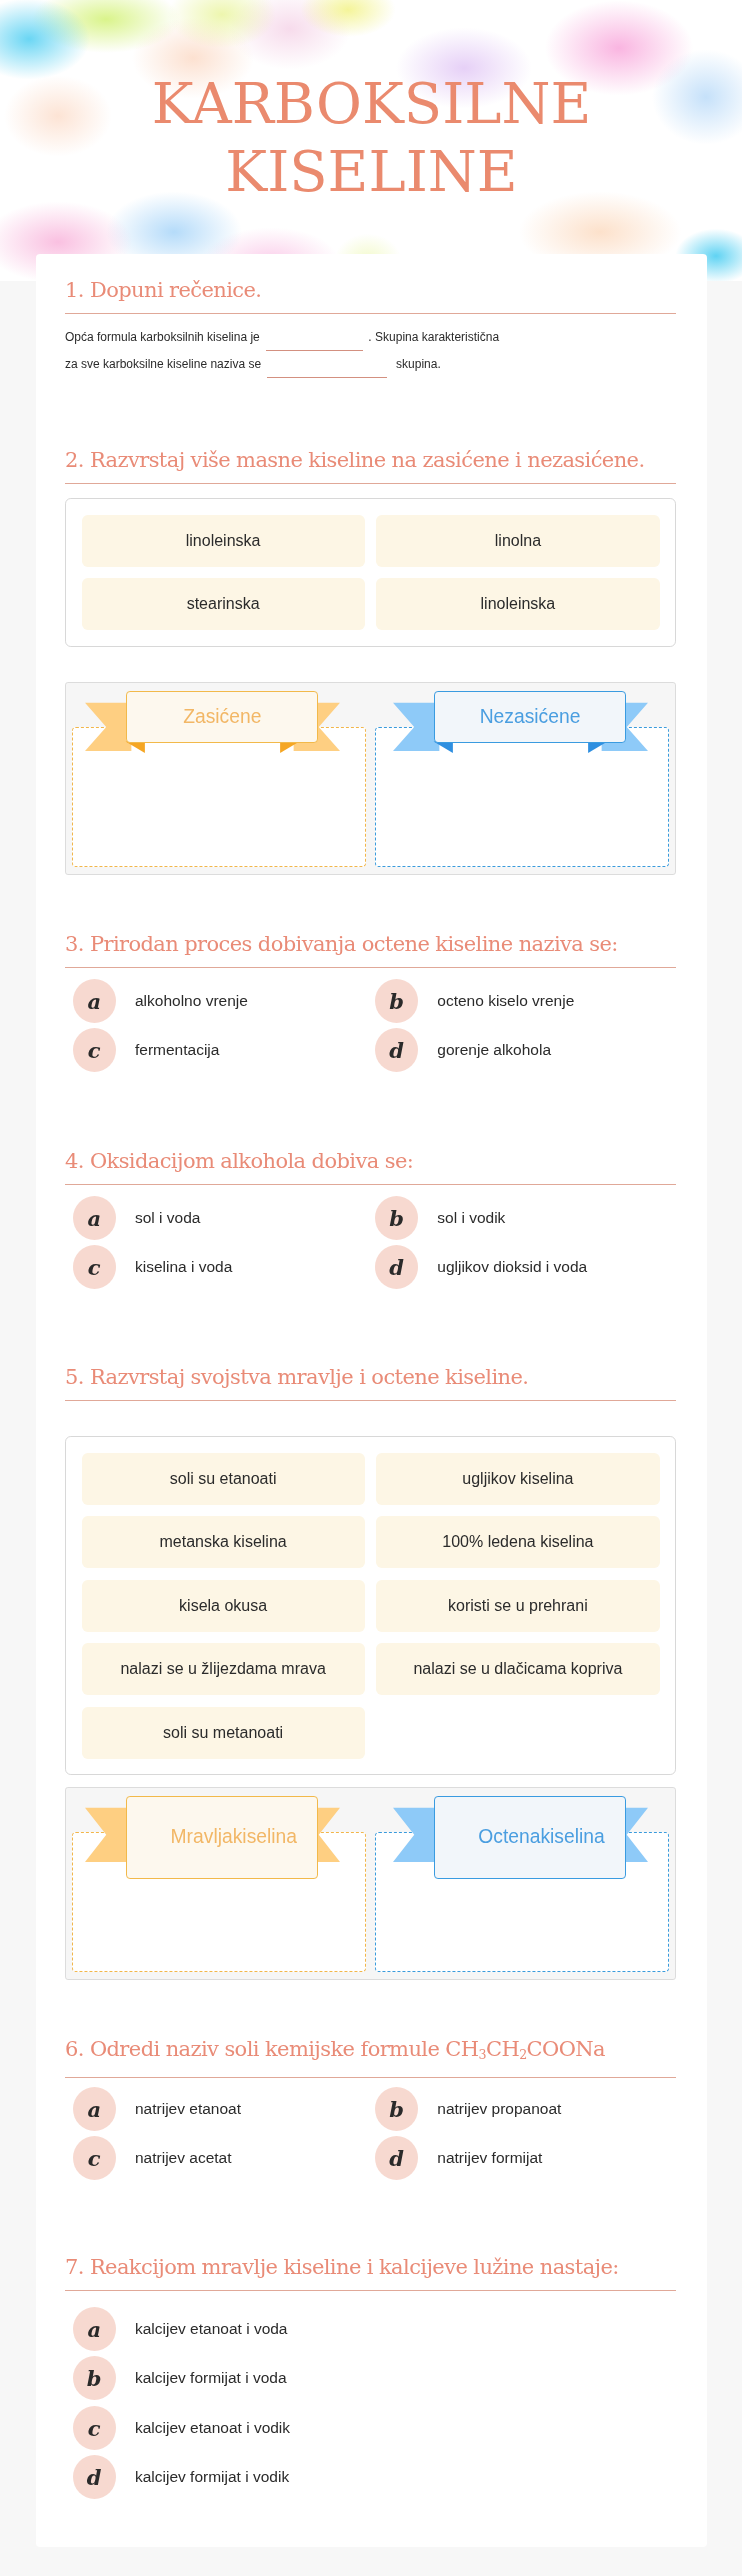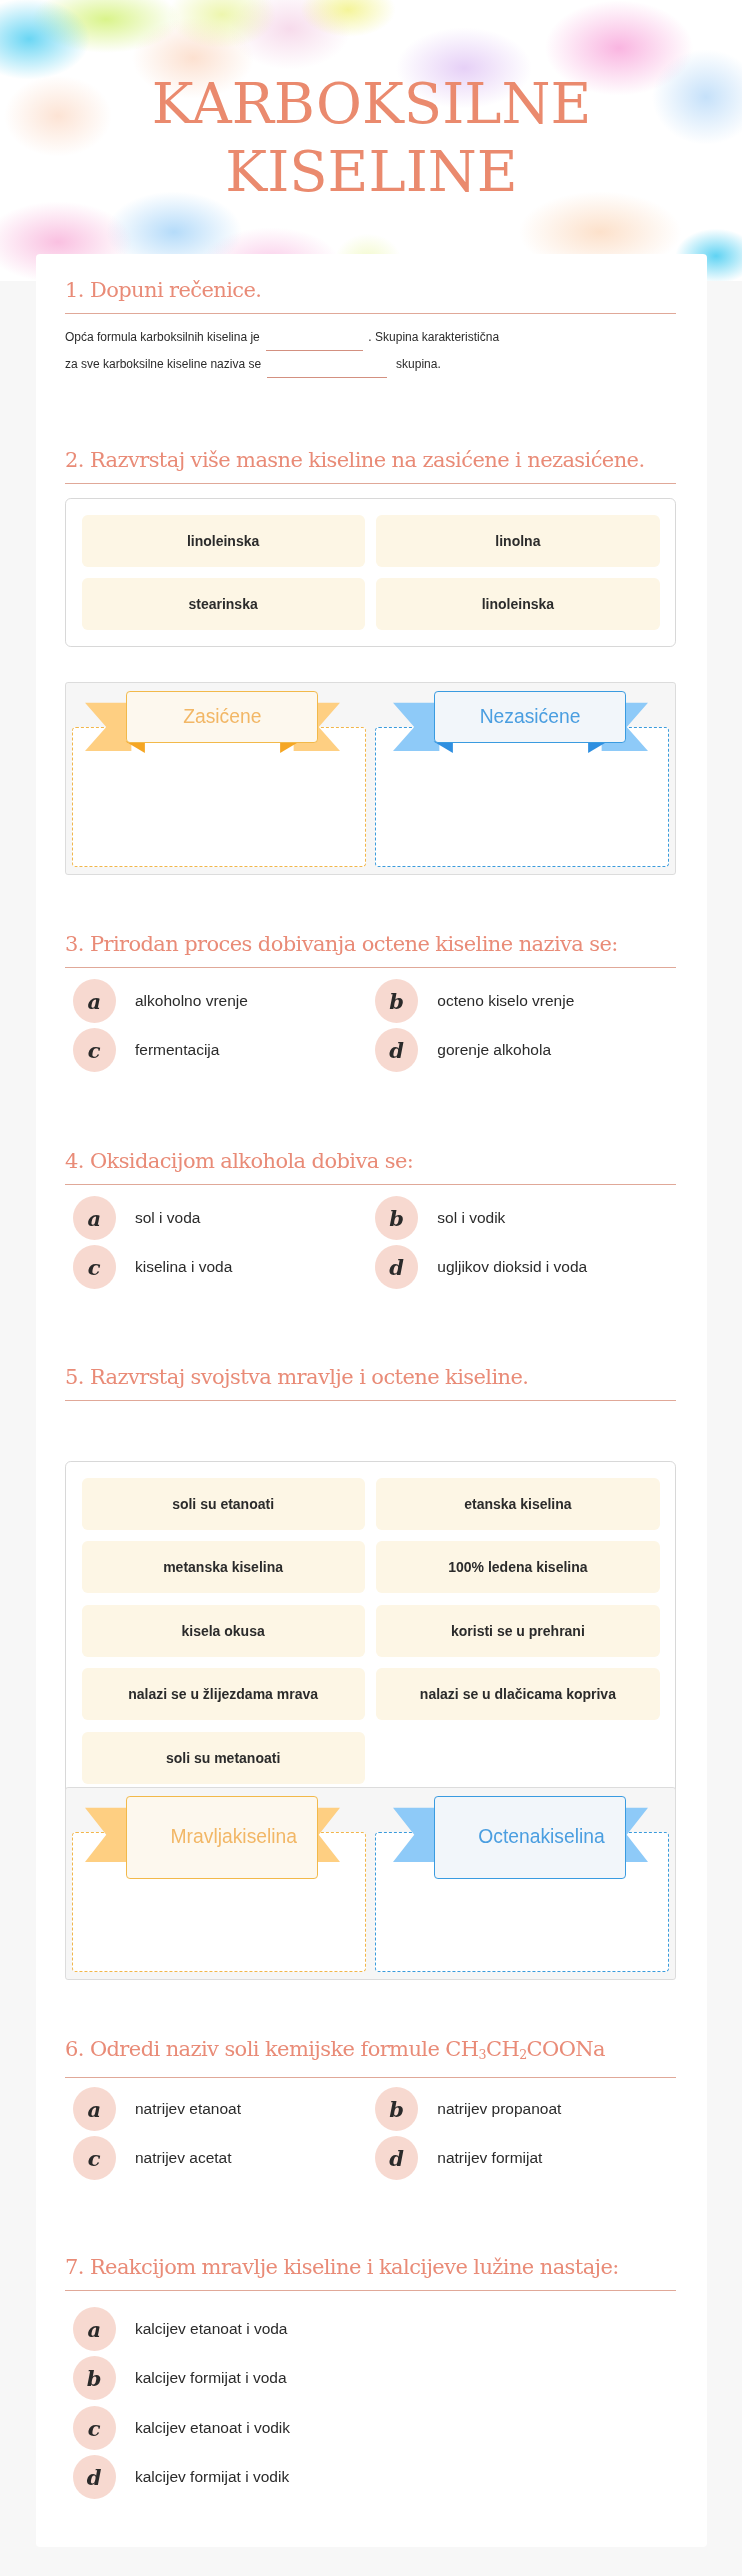--- a/index.html
+++ b/index.html
@@ -55,21 +55,21 @@
   }
 
   .tile-box {
     position: absolute; left: 29px; width: 611px;
     border: 1px solid #d8d8d8; border-radius: 5.8px; background: #fff;
     padding: 15.5px; display: grid; grid-template-columns: 1fr 1fr; column-gap: 11.6px; row-gap: 11.6px;
   }
   .tile {
     height: 52px; background: #fdf6e5; border-radius: 5.8px;
     display: flex; align-items: center; justify-content: center;
-    font-size: 14px; color: #2b2b2b; font-weight: bold;
+    font-size: 16px; color: #2b2b2b;
   }
 
   .sort-area {
     position: absolute; left: 29px; width: 611px;
     background: #f6f6f6; border: 1px solid #dcdcdc; border-radius: 2.9px;
   }
   .drop {
     position: absolute; top: 44px; width: 294px; bottom: 6.8px;
     background: #fff; border: 1.9px dashed; border-radius: 3.9px;
   }
@@ -181,23 +181,23 @@
         <div class="badge">c</div>
         <span class="opt-text">kiselina i voda</span>
       </div>
     <div class="opt" style="left:310px; top:49px;">
         <div class="badge">d</div>
         <span class="opt-text">ugljikov dioksid i voda</span>
       </div>
   </div>
 
   <div class="q-title" style="top:1110px;">5. Razvrstaj svojstva mravlje i octene kiseline.</div>
-  <div class="tile-box" style="top:1207px; row-gap:11.6px;">
+  <div class="tile-box" style="top:1182px; row-gap:11.6px;">
     <div class="tile">soli su etanoati</div>
-    <div class="tile">etanska kiselina</div>
+    <div class="tile">ugljikov kiselina</div>
     <div class="tile">metanska kiselina</div>
     <div class="tile">100% ledena kiselina</div>
     <div class="tile">kisela okusa</div>
     <div class="tile">koristi se u prehrani</div>
     <div class="tile">nalazi se u žlijezdama mrava</div>
     <div class="tile">nalazi se u dlačicama kopriva</div>
     <div class="tile">soli su metanoati</div>
   </div>
   <div class="sort-area" style="top:1533px; height:193px;">
     <div class="drop orange"></div>

